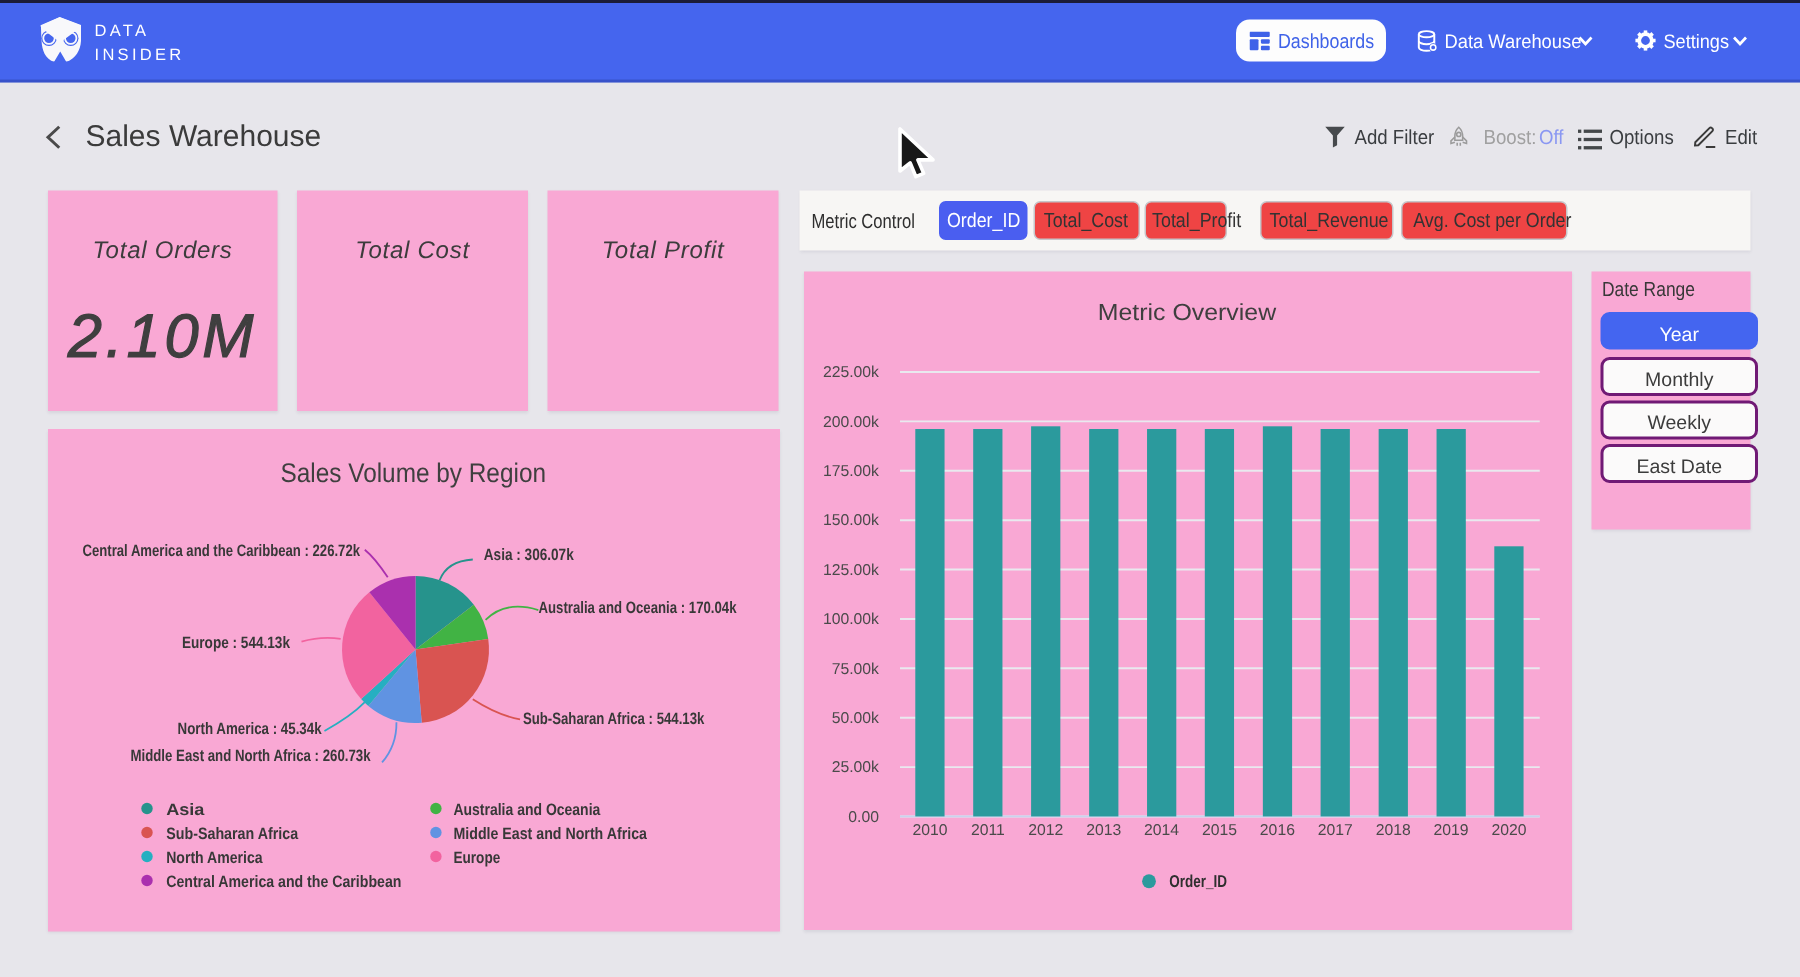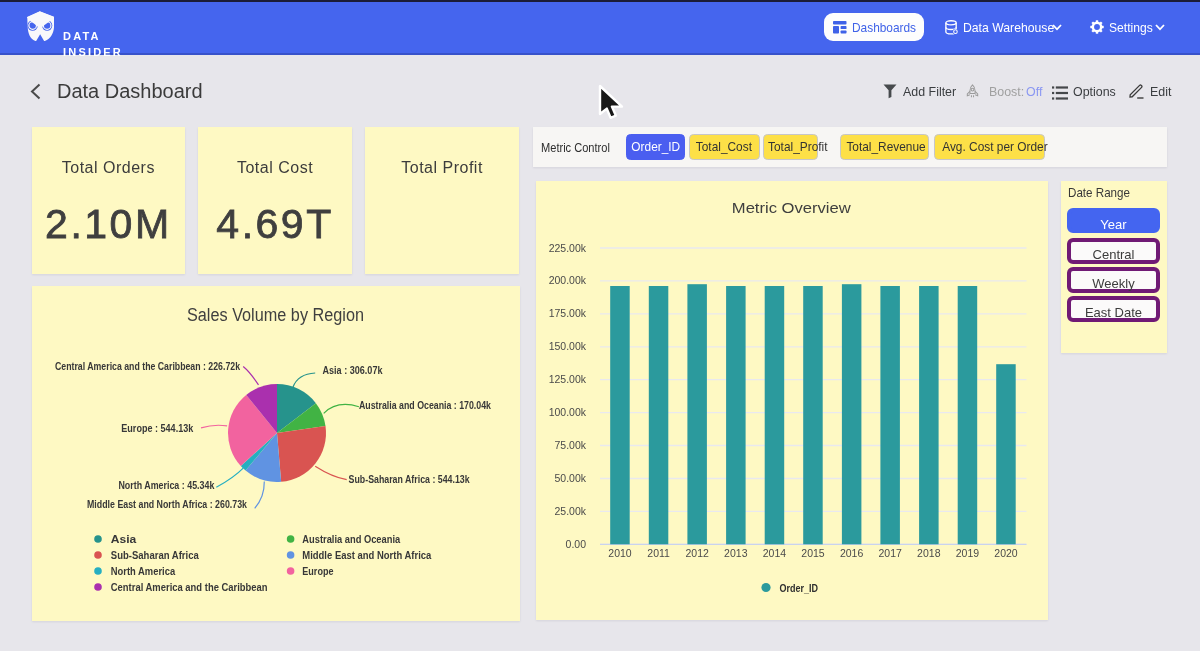--- a/index.html
+++ b/index.html
@@ -1,36 +1,36 @@
 <!DOCTYPE html>
 <html><head><meta charset="utf-8">
 <style>
   * { margin:0; padding:0; box-sizing:border-box; }
   html,body { width:1200px; height:651px; overflow:hidden; }
   body { font-family:"Liberation Sans", sans-serif; background:#e7e6eb; position:relative; }
-  .card { position:absolute; background:#fef9c3; box-shadow:0 1px 2px rgba(60,60,90,0.10); }
+  .card { position:absolute; background:#f9a8d4; box-shadow:0 1px 2px rgba(60,60,90,0.10);font-style:italic; }
 
   
   #topline { position:absolute; left:0; top:0; width:100%; height:1.6px; background:#1b1c38; }
   #header { position:absolute; left:0; top:1.6px; width:100%; height:53.4px; background:#4565ee; box-shadow: inset 0 -2px 0 rgba(25,35,110,0.28); }
-  .logotxt { position:absolute; left:63px; color:#fff; font-weight:bold; font-size:11px; letter-spacing:2.2px;margin-top:15px; }
+  .logotxt { position:absolute; left:63px; color:#fff; font-weight:normal; font-size:11px; letter-spacing:2.2px; }
   #dashpill { position:absolute; left:823.5px; top:13px; width:100.5px; height:27.5px; background:#fdfdfd; border-radius:9px; }
   .hitem { position:absolute; top:20px; font-size:13px; color:#fff; }
 
   
   .sectxt { position:absolute; font-size:13.5px; color:#3a3d40; display:inline-block; transform:scaleX(0.92); transform-origin:left; white-space:nowrap; }
 
   
   #mcstrip { position:absolute; left:533px; top:127px; width:634px; height:40px; background:#f7f6f4; box-shadow:0 1px 2px rgba(60,60,90,0.10); }
-  .mcbtn { position:absolute; top:134px; height:25.5px; border:1px solid #c6c6ca; border-radius:4.5px; background:#fde047; text-align:center; line-height:23.5px; font-size:13.5px; color:#333; white-space:nowrap; }
+  .mcbtn { position:absolute; top:134px; height:25.5px; border:1px solid #c6c6ca; border-radius:4.5px; background:#ef4444; text-align:center; line-height:23.5px; font-size:13.5px; color:#333; white-space:nowrap; }
   .mcbtn span { display:inline-block; transform:scaleX(0.88); }
   .mcbtn.sel { background:#4a5ef0; border-color:#4a5ef0; color:#fff; }
 
   
-  .drbtn { position:absolute; left:1067px; width:93px; border:4px solid #701a75; border-radius:6px; background:#fbfafa; text-align:center; font-size:13px; color:#3c3c3c; }
+  .drbtn { position:absolute; left:1067px; width:105px; border:2px solid #701a75; border-radius:6px; background:#fbfafa; text-align:center; font-size:13px; color:#3c3c3c; }
   .drbtn.sel { background:#4465f0; border-color:#4465f0; color:#fff; }
 
   
   .kpi { top:127px; width:153.3px; height:146.5px; }
   .kpit { position:absolute; top:32px; width:100%; text-align:center; font-size:16px; letter-spacing:0.5px; color:#3c3c3c; }
   .kpin { position:absolute; top:74px; width:100%; text-align:center; font-size:41px; font-weight:normal; -webkit-text-stroke:0.8px #3f3f3f; letter-spacing:2.5px; color:#3f3f3f; }
 
   .plab { font-size:11px; font-weight:bold; fill:#383838; }
   .ylab { font-size:10.5px; fill:#4a4a4a; }
   .xlab { font-size:10.5px; fill:#4a4a4a; }
@@ -83,21 +83,21 @@
 <line x1="-4.60" y1="-4.60" x2="-6.79" y2="-6.79" stroke="#fff" stroke-width="3.4"></line>
 </svg>
   <span class="hitem" style="left:1109px;display:inline-block;transform:scaleX(0.93);transform-origin:left;">Settings</span>
   <svg width="10" height="7" viewBox="0 0 10 7" style="position:absolute;left:1155px;top:24px">
     <path d="M1 1 L5 5.3 L9 1" fill="none" stroke="#fff" stroke-width="1.8"></path>
   </svg>
 
   <svg width="14" height="17" viewBox="0 0 14 17" style="position:absolute;left:29px;top:83px">
     <path d="M10.5 1.5 L3 8.5 L10.5 15.5" fill="none" stroke="#4a4a4a" stroke-width="2"></path>
   </svg>
-  <span style="position:absolute;left:57px;top:80px;font-size:20px;color:#3b3b3b;">Data Dashboard</span>
+  <span style="position:absolute;left:57px;top:80px;font-size:20px;color:#3b3b3b;">Sales Warehouse</span>
   <svg width="15" height="15" viewBox="0 0 15 15" style="position:absolute;left:883px;top:84px">
     <path d="M0.5 0.5 H13.5 L8.4 6.3 V12.9 L5.6 14.3 V6.3 Z" fill="#474a4d"></path>
   </svg>
   <span class="sectxt" style="left:903px;top:83.5px;">Add Filter</span>
   <svg width="13" height="14.7" viewBox="0 0 15 17" style="position:absolute;left:966px;top:84px">
 <g fill="none" stroke="#9b9b9b" stroke-width="1.2">
 <path d="M7.5 1 C9.5 2.8 10.5 5.5 10.5 8 L10.5 11 H4.5 L4.5 8 C4.5 5.5 5.5 2.8 7.5 1 Z"></path>
 <path d="M4.5 8.5 L1.5 11.5 L1.5 13.5 L4.5 12.5"></path>
 <path d="M10.5 8.5 L13.5 11.5 L13.5 13.5 L10.5 12.5"></path>
 <circle cx="7.5" cy="6.5" r="1.6"></circle>
@@ -125,21 +125,20 @@
   <svg width="28" height="38" viewBox="0 0 28 38" style="position:absolute;left:597px;top:84px;z-index:50">
 <path d="M3 2 L3 30 L9.8 24.6 L13.6 33.8 L18.8 31.6 L14.9 22.6 L25 22.6 Z" fill="#181818" stroke="#fff" stroke-width="2.4" stroke-linejoin="round"></path>
 </svg>
 
   <div class="card kpi" style="left:31.7px">
       <div class="kpit">Total Orders</div>
       <div class="kpin">2.10M</div>
     </div>
     <div class="card kpi" style="left:198.4px">
       <div class="kpit">Total Cost</div>
-      <div class="kpin">4.69T</div>
     </div>
     <div class="card kpi" style="left:365.4px">
       <div class="kpit">Total Profit</div>
     </div>
 
   <div id="mcstrip"></div>
   <span style="position:absolute;left:541px;top:139.5px;font-size:13.5px;color:#2e2e2e;display:inline-block;transform:scaleX(0.82);transform-origin:left;">Metric Control</span>
   <div class="mcbtn sel" style="left:626px;width:59px"><span>Order_ID</span></div>
     <div class="mcbtn" style="left:688.5px;width:71px"><span>Total_Cost</span></div>
     <div class="mcbtn" style="left:763px;width:55px"><span>Total_Profit</span></div>
@@ -232,15 +231,15 @@
       <text x="431.4" y="375.5" text-anchor="middle" class="xlab">2019</text>
       <rect x="460.2" y="183.2" width="19.5" height="180.1" fill="#2b9a9d"></rect>
       <text x="470.0" y="375.5" text-anchor="middle" class="xlab">2020</text>
       <circle cx="230" cy="406.5" r="4.6" fill="#2b9a9d"></circle>
       <text x="243.5" y="410.5" textLength="38.5" lengthAdjust="spacingAndGlyphs" font-size="11.5" font-weight="bold" fill="#2f2f2f">Order_ID</text>
   </svg>
 
   <div class="card" style="left:1061px;top:181px;width:106px;height:172px;"></div>
   <span style="position:absolute;left:1068px;top:185px;font-size:13.5px;color:#383838;display:inline-block;transform:scaleX(0.86);transform-origin:left;">Date Range</span>
   <div class="drbtn sel" style="top:208px;height:25px;line-height:25px">Year</div>
-    <div class="drbtn" style="top:238px;height:26px;line-height:26px">Central</div>
+    <div class="drbtn" style="top:238px;height:26px;line-height:26px">Monthly</div>
     <div class="drbtn" style="top:267px;height:26px;line-height:26px">Weekly</div>
     <div class="drbtn" style="top:296px;height:26px;line-height:26px">East Date</div>
 
 </body></html>

